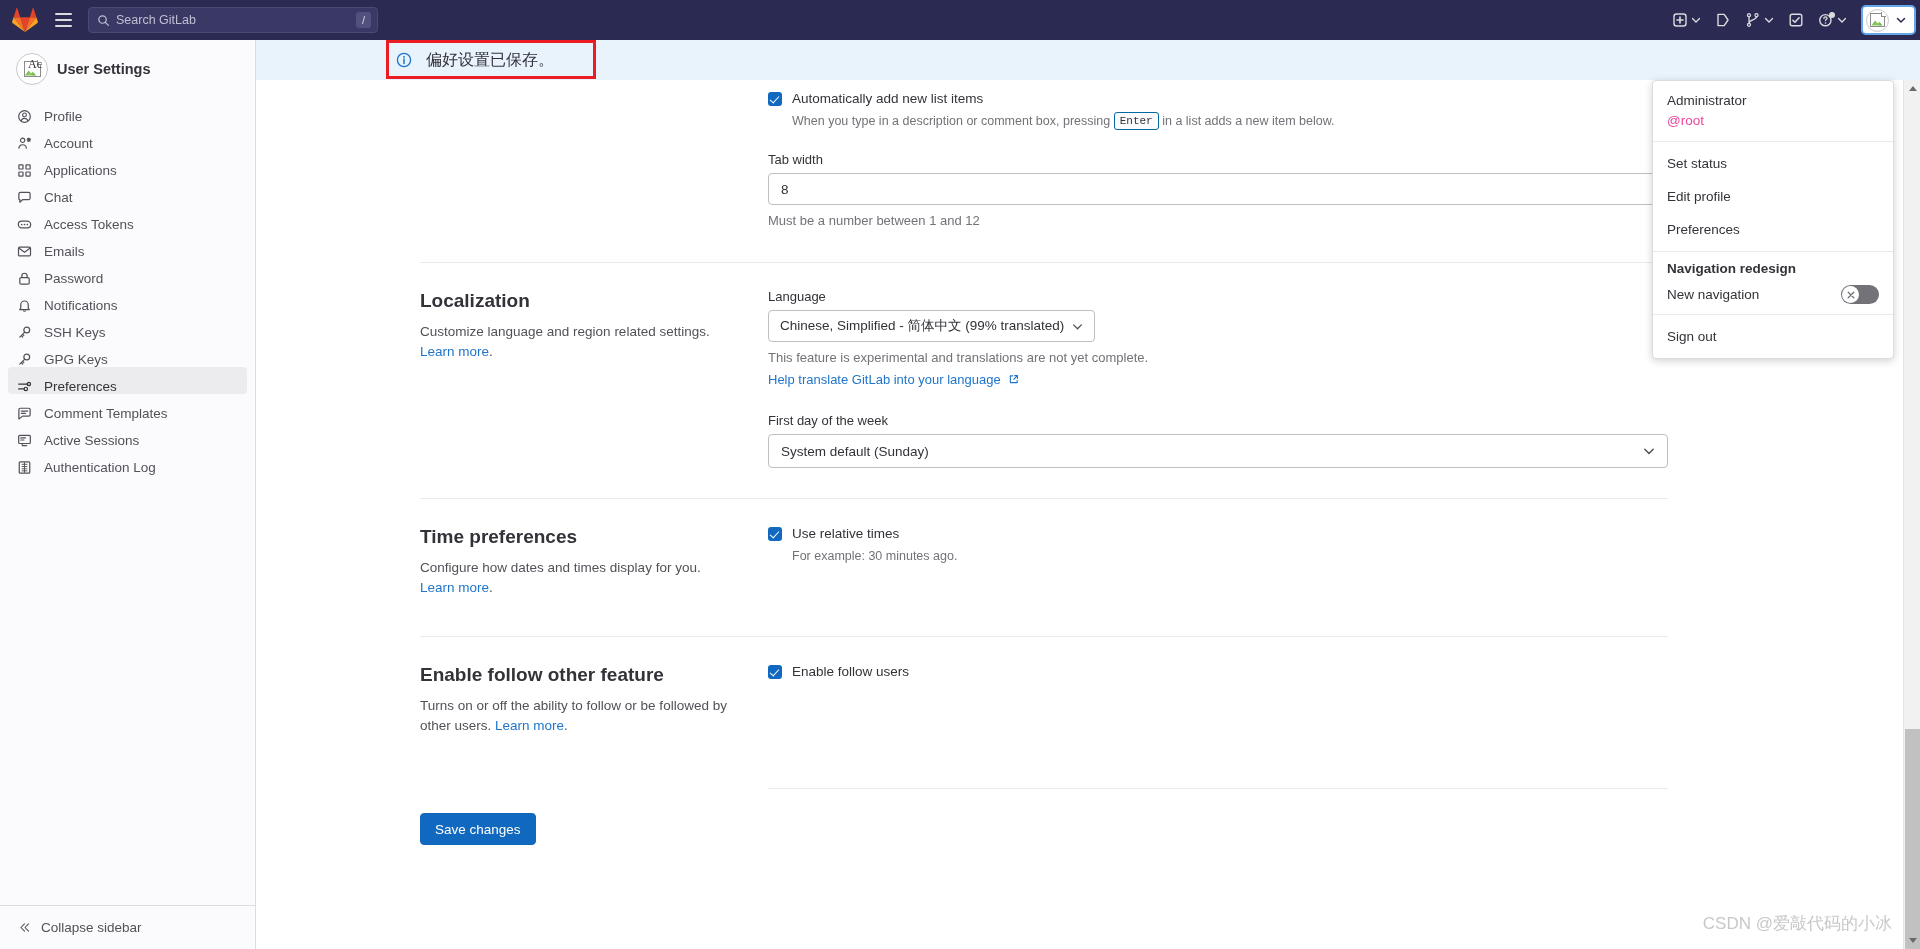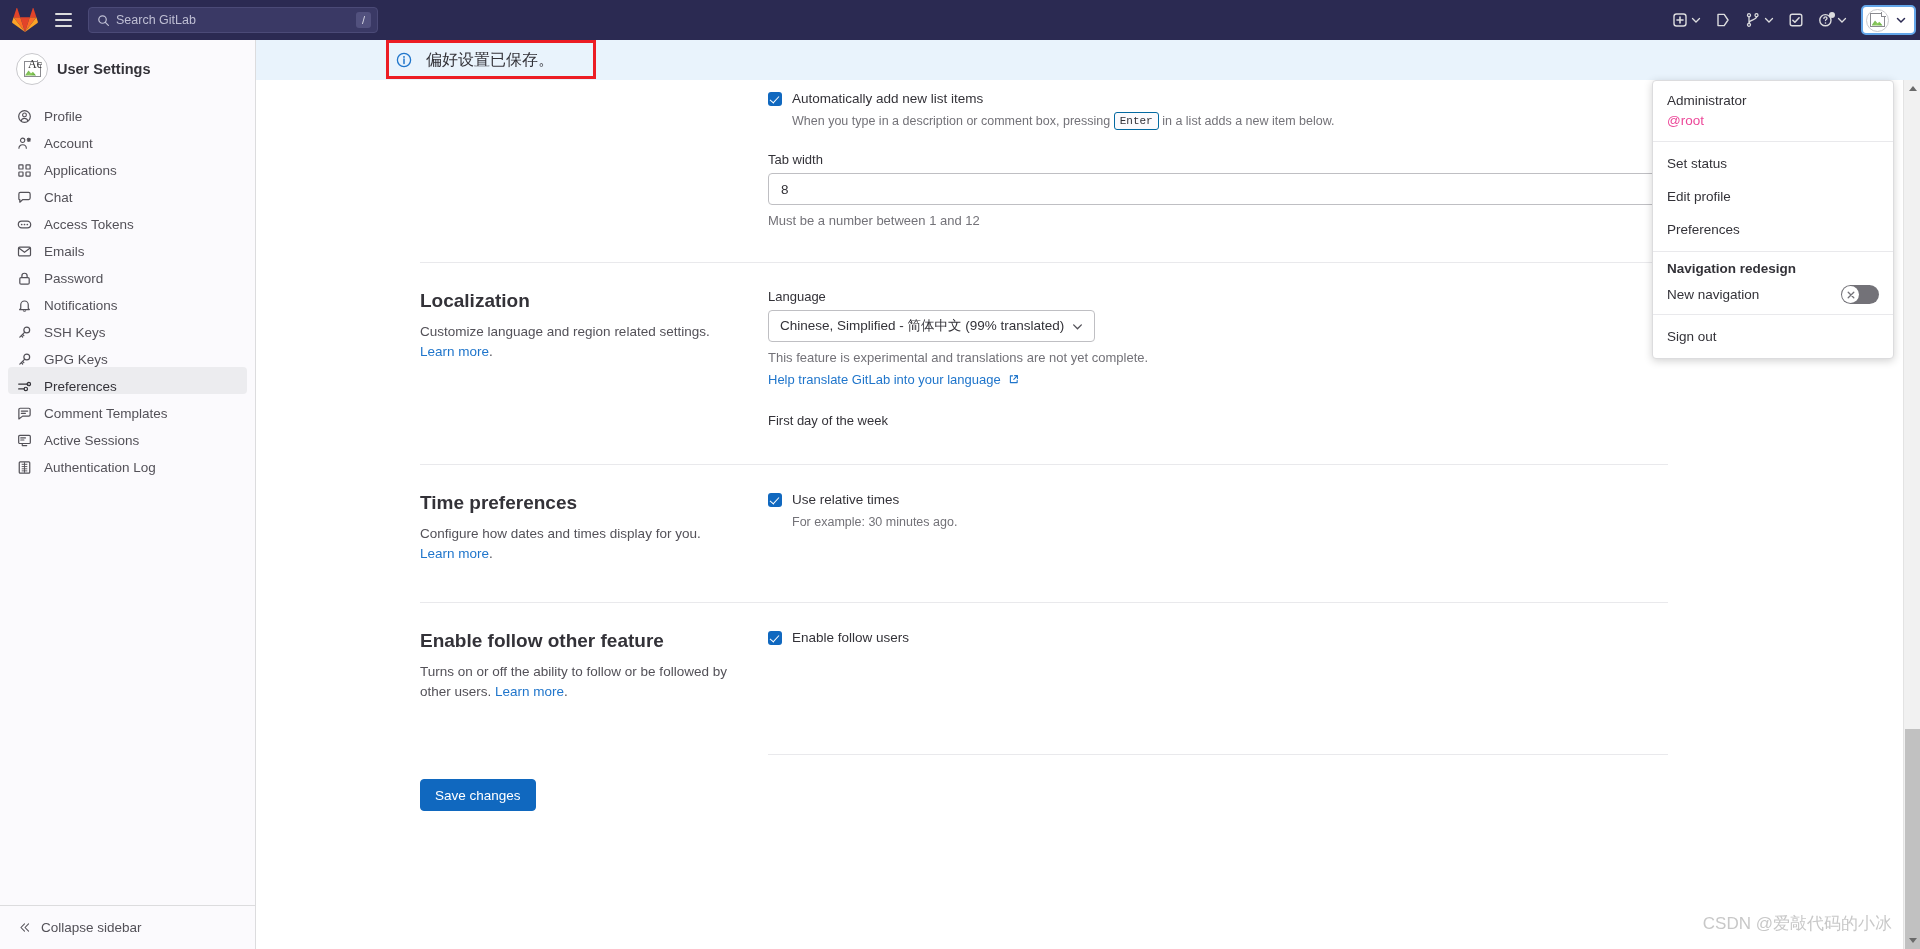--- a/index.html
+++ b/index.html
@@ -586,20 +586,26 @@
                 <span style="display:inline-block;vertical-align:-1px;margin-left:3px;">
                   <svg width="11" height="11" viewBox="0 0 12 12">
                       <path d="M5 2H2.6v7.4H10V7" fill="none" stroke="#1f75cb" stroke-width="1.2" stroke-linecap="round" stroke-linejoin="round"></path>
                       <path d="M7.2 1.8H10.3v3.1M10.3 1.8L6.3 5.8" fill="none" stroke="#1f75cb" stroke-width="1.2" stroke-linecap="round" stroke-linejoin="round"></path>
                     </svg>
                 </span>
               </div>
 
               <div style="margin-top:24px;">
                 <label class="fld-label">First day of the week</label>
+                <div class="select-full">
+                  <span>System default (Sunday)</span>
+                  <svg width="12" height="12" viewBox="0 0 10 10">
+                      <path d="M1.5 3.5L5 7l3.5-3.5" fill="none" stroke="#535158" stroke-width="1.2" stroke-linecap="round"></path>
+                    </svg>
+                </div>
               </div>
             </div>
           </div>
 
           <div class="divider" style="margin-top:30px;"></div>
 
           <div class="settings-row" style="padding-top:26px;">
             <div class="col-left">
               <h2 class="sec-title">Time preferences</h2>
               <p class="sec-desc">

